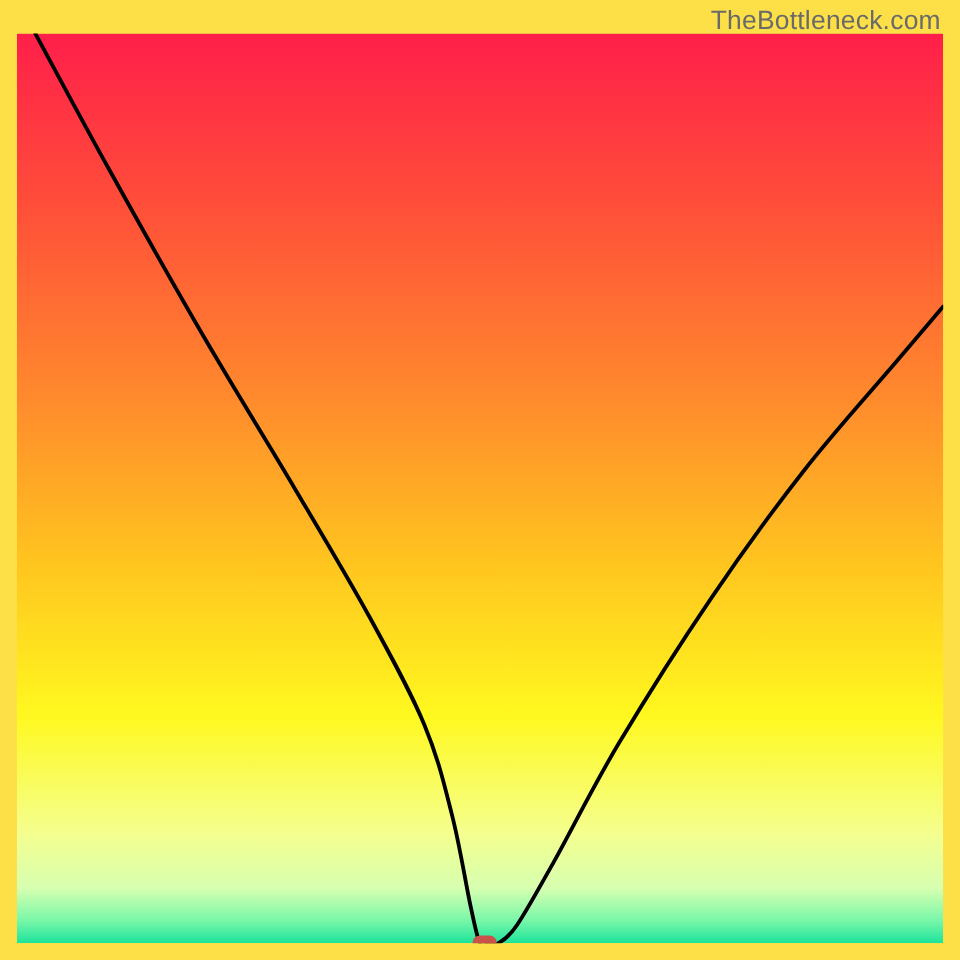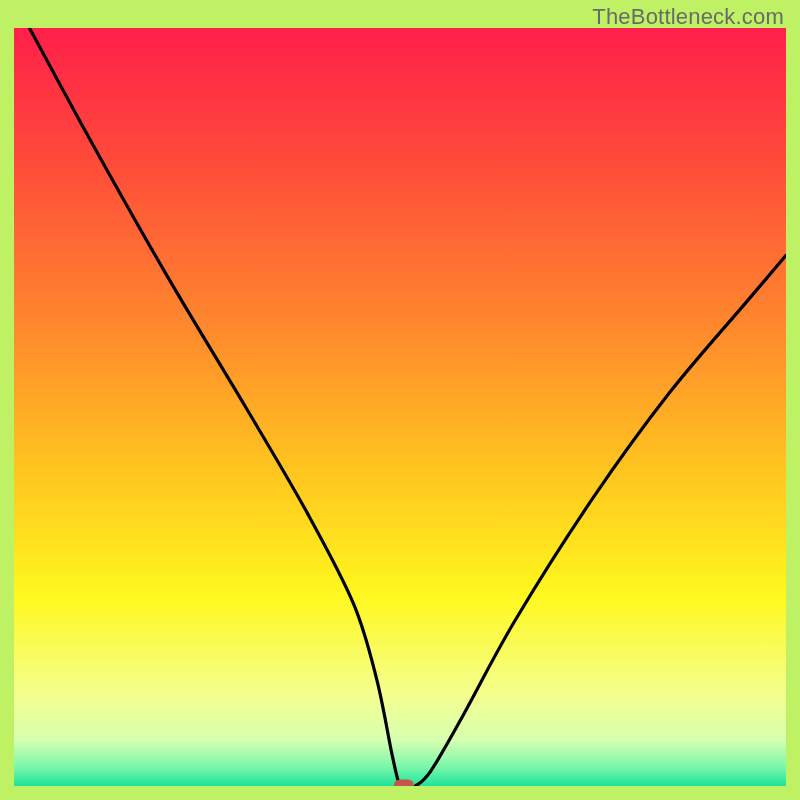--- a/index.html
+++ b/index.html
@@ -8,21 +8,21 @@
     width: 800px;
     height: 800px;
     background: #000;
     font-family: Arial, Helvetica, sans-serif;
     overflow: hidden;
   }
   .frame {
     position: relative;
     width: 800px;
     height: 800px;
-    background: #bef264;
+    background: #fde047;
   }
   .watermark {
     position: absolute;
     top: 4px;
     right: 16px;
     color: #6a6a6a;
     font-size: 22px;
     font-weight: 500;
     letter-spacing: 0.2px;
     z-index: 50;

